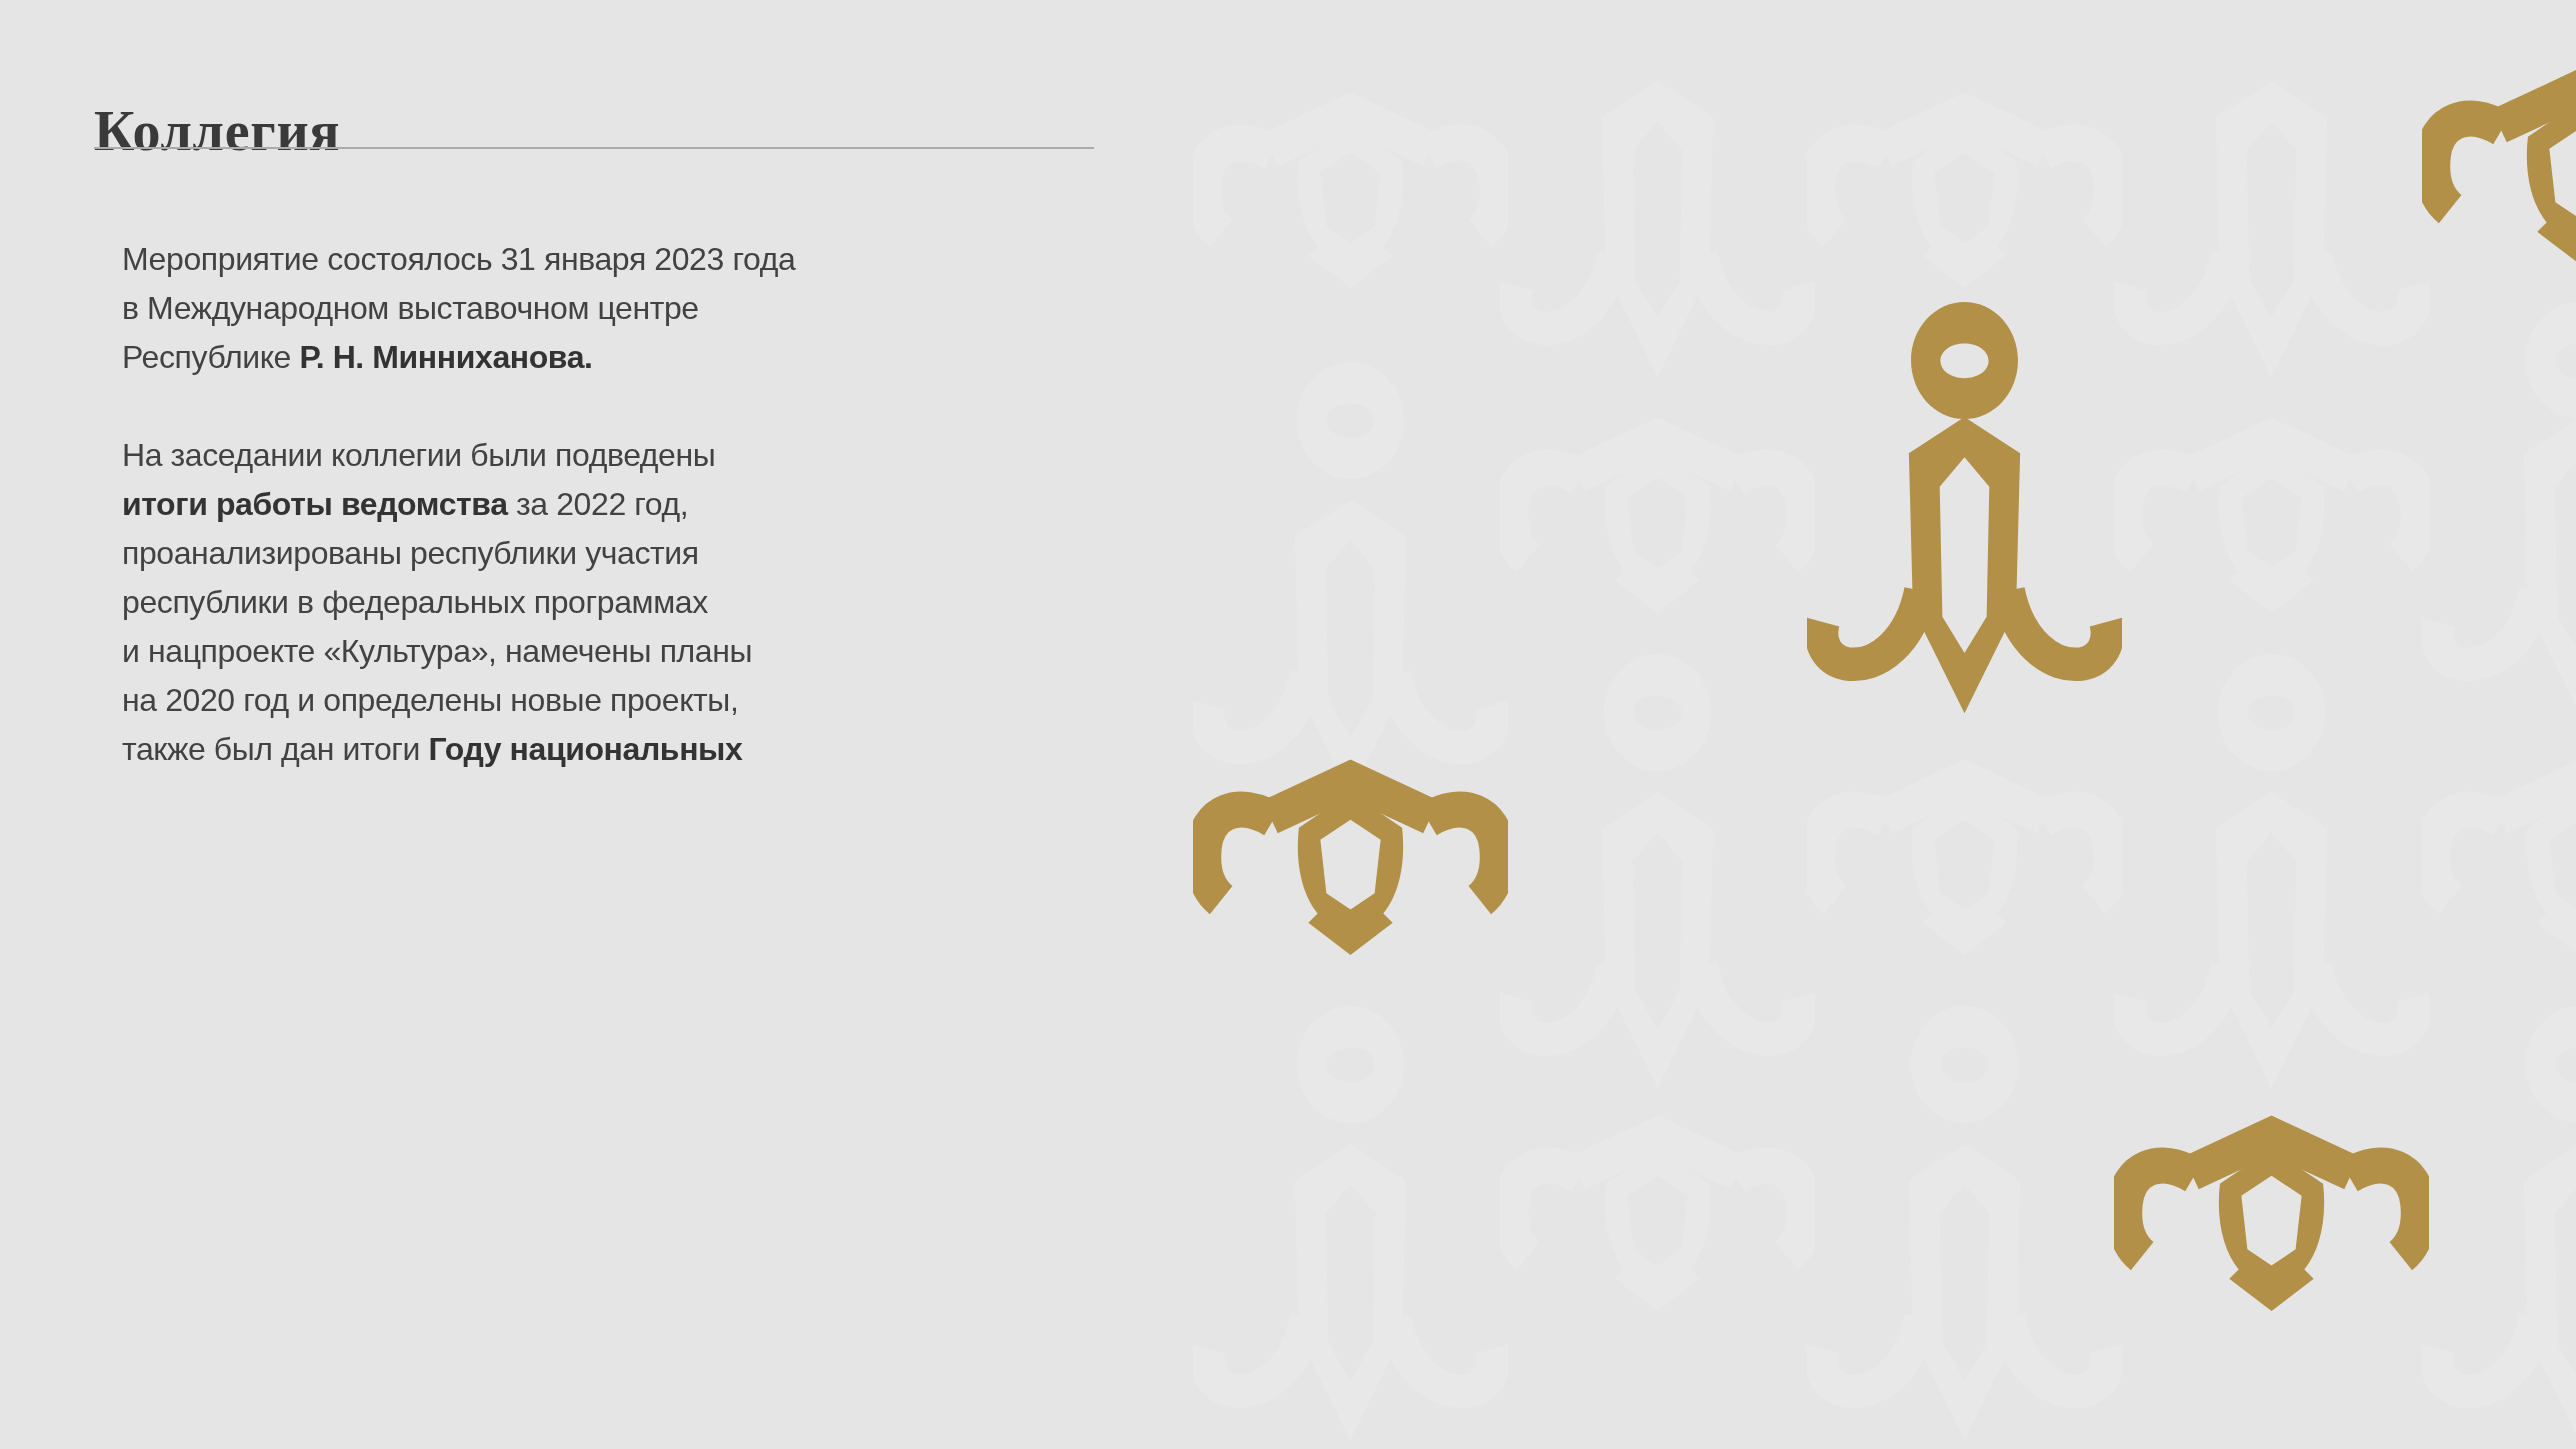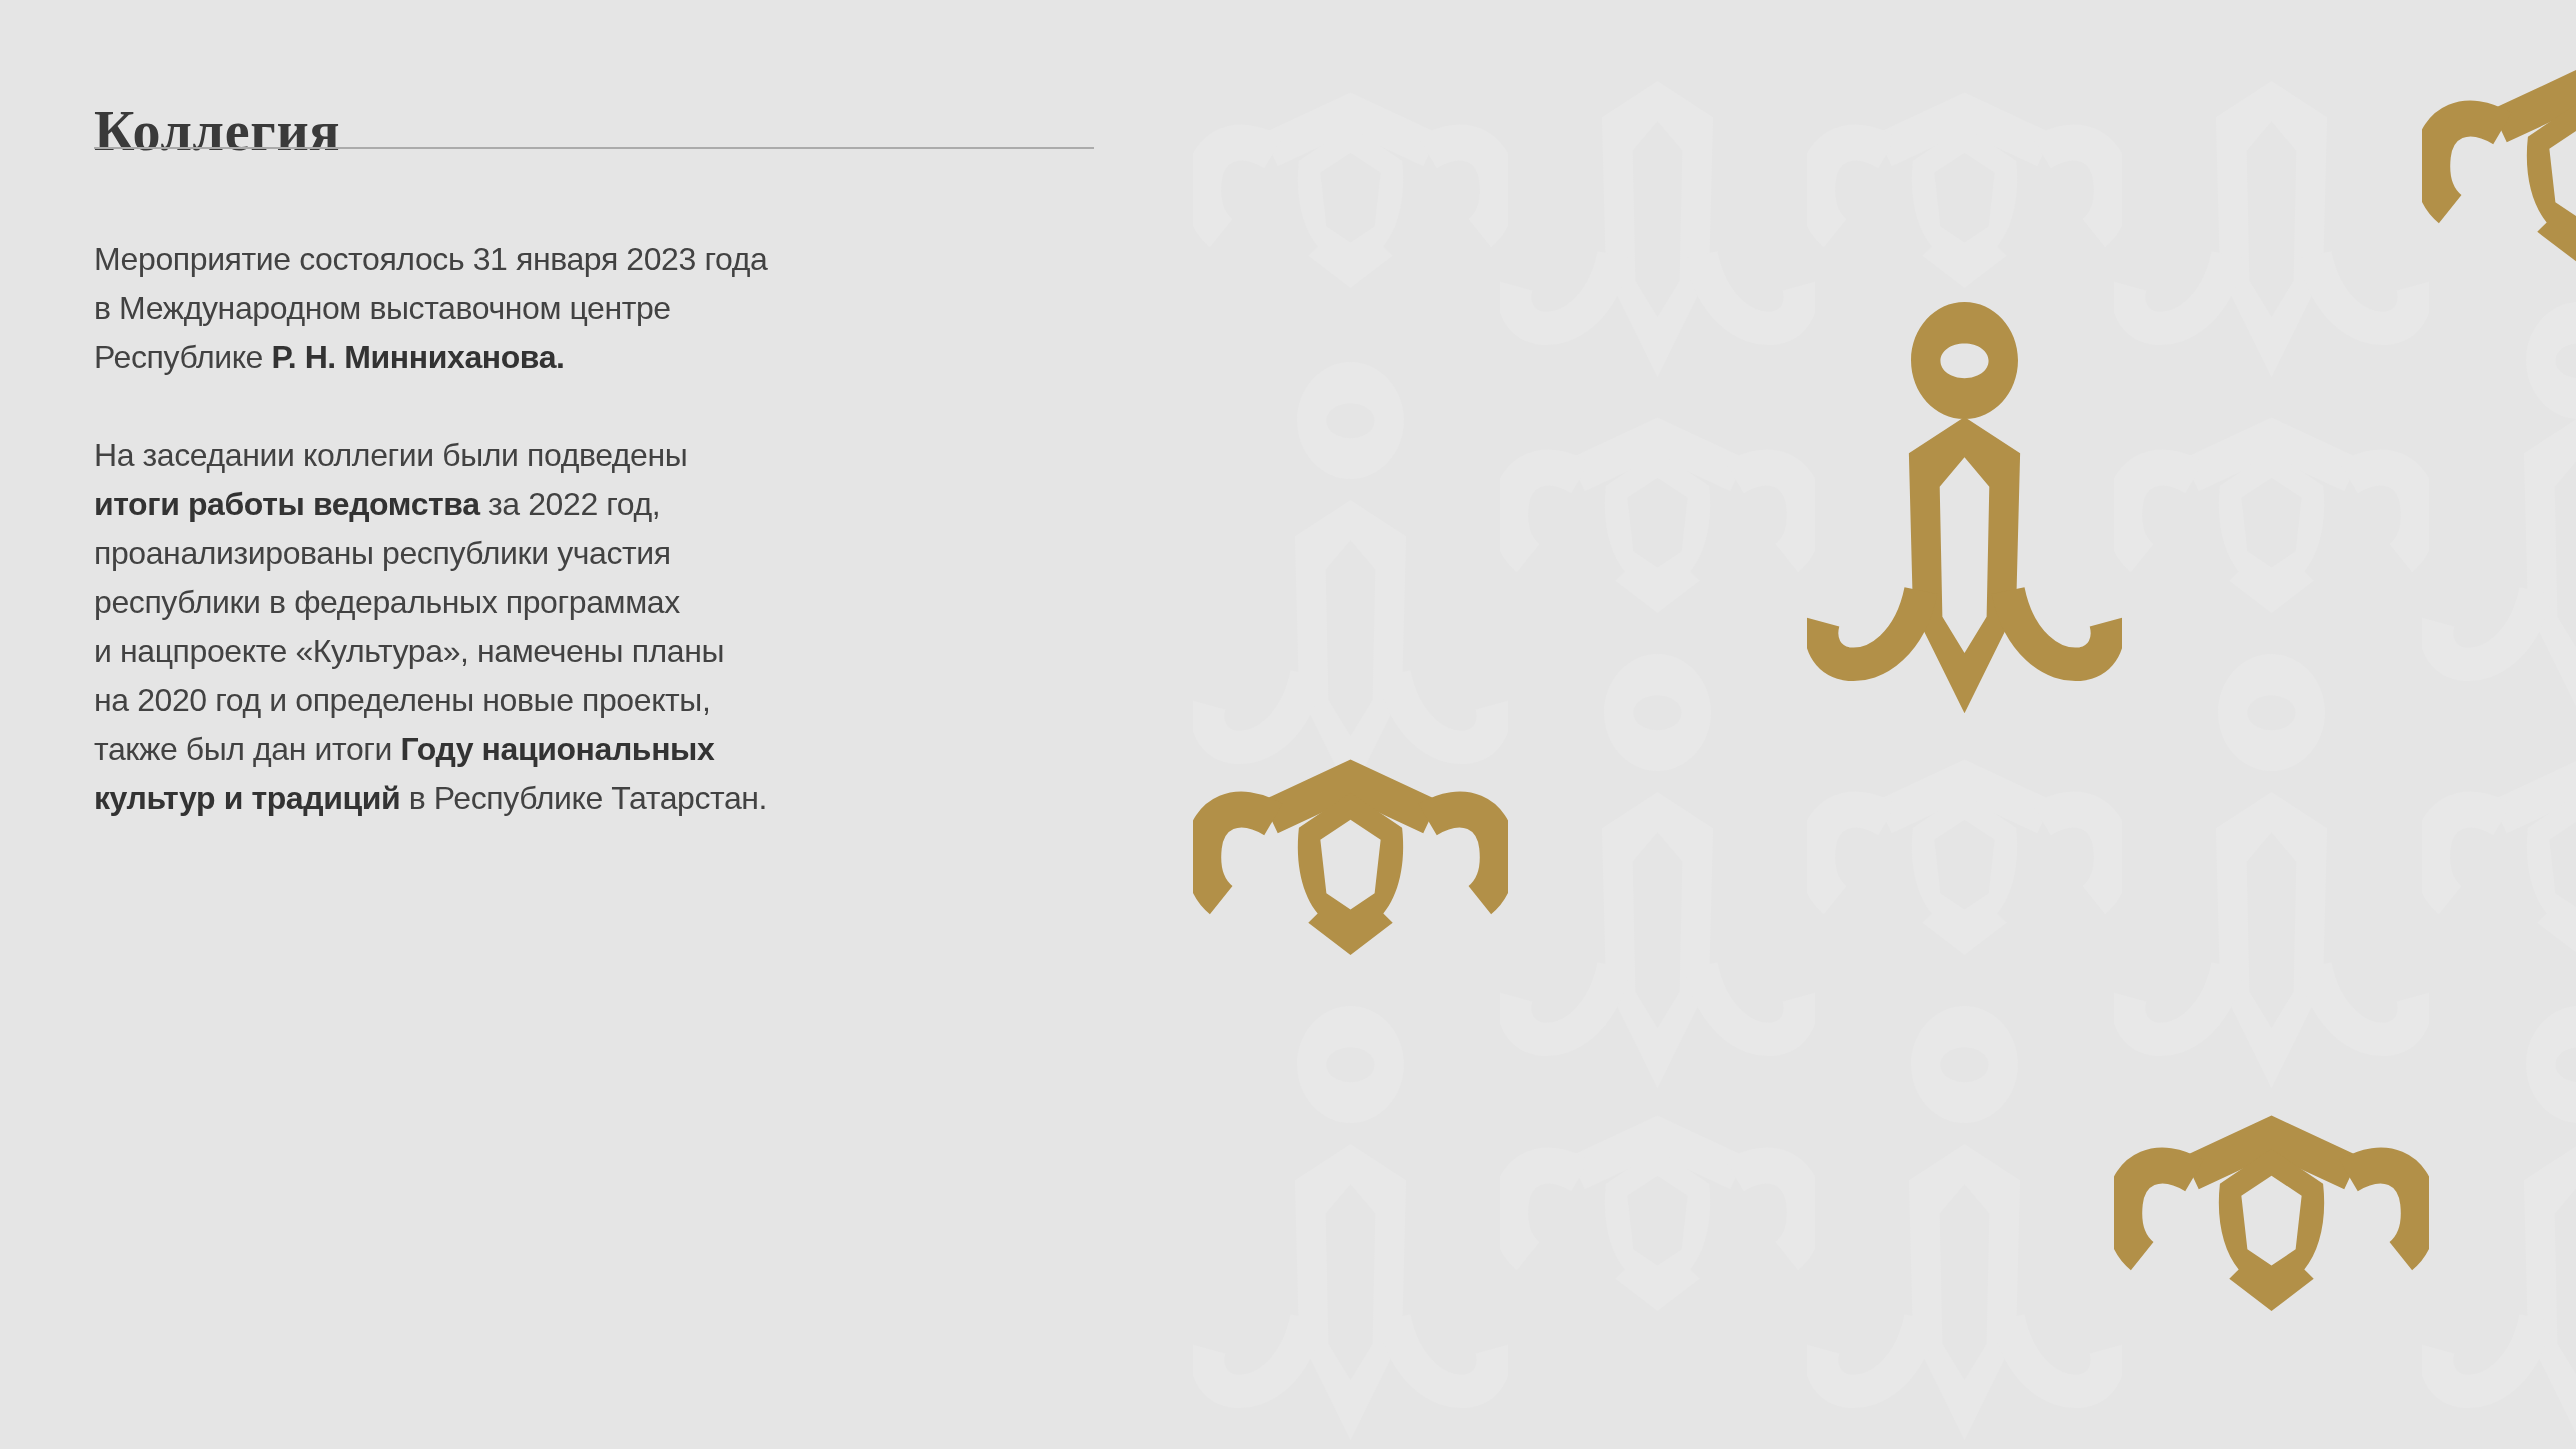--- a/index.html
+++ b/index.html
@@ -43,20 +43,21 @@
     background: #ABABAB;
   }
   .text-block { position: absolute; left: 0; top: 235px; }
   .paragraph { margin: 0 0 49px 0; }
   .line {
     white-space: nowrap;
     font-size: 32px;
     line-height: 49px;
     color: #424242;
     letter-spacing: -0.4px;
+    margin-left: 28px;
   }
   .line b { font-weight: 700; color: #333333; }
 </style>
 </head>
 <body>
 
 <div class="stage">
 
   <svg width="0" height="0" style="position:absolute" aria-hidden="true">
     <defs>
@@ -177,19 +178,18 @@
           <div class="line"><span>Республике </span><b>Р. Н. Минниханова.</b></div>
         </div>
         <div class="paragraph">
           <div class="line"><span>На заседании коллегии были подведены</span></div>
           <div class="line"><b>итоги работы ведомства</b><span> за 2022 год,</span></div>
           <div class="line"><span>проанализированы республики участия</span></div>
           <div class="line"><span>республики в федеральных программах</span></div>
           <div class="line"><span>и нацпроекте «Культура», намечены планы</span></div>
           <div class="line"><span>на 2020 год и определены новые проекты,</span></div>
           <div class="line"><span>также был дан итоги </span><b>Году национальных</b></div>
-          <div class="line"><b>культур и традиций</b><span> в Республике Татарстан.</span></div>
         </div>
       </div>
   </div>
 
 </div>
 
 
 </body></html>

